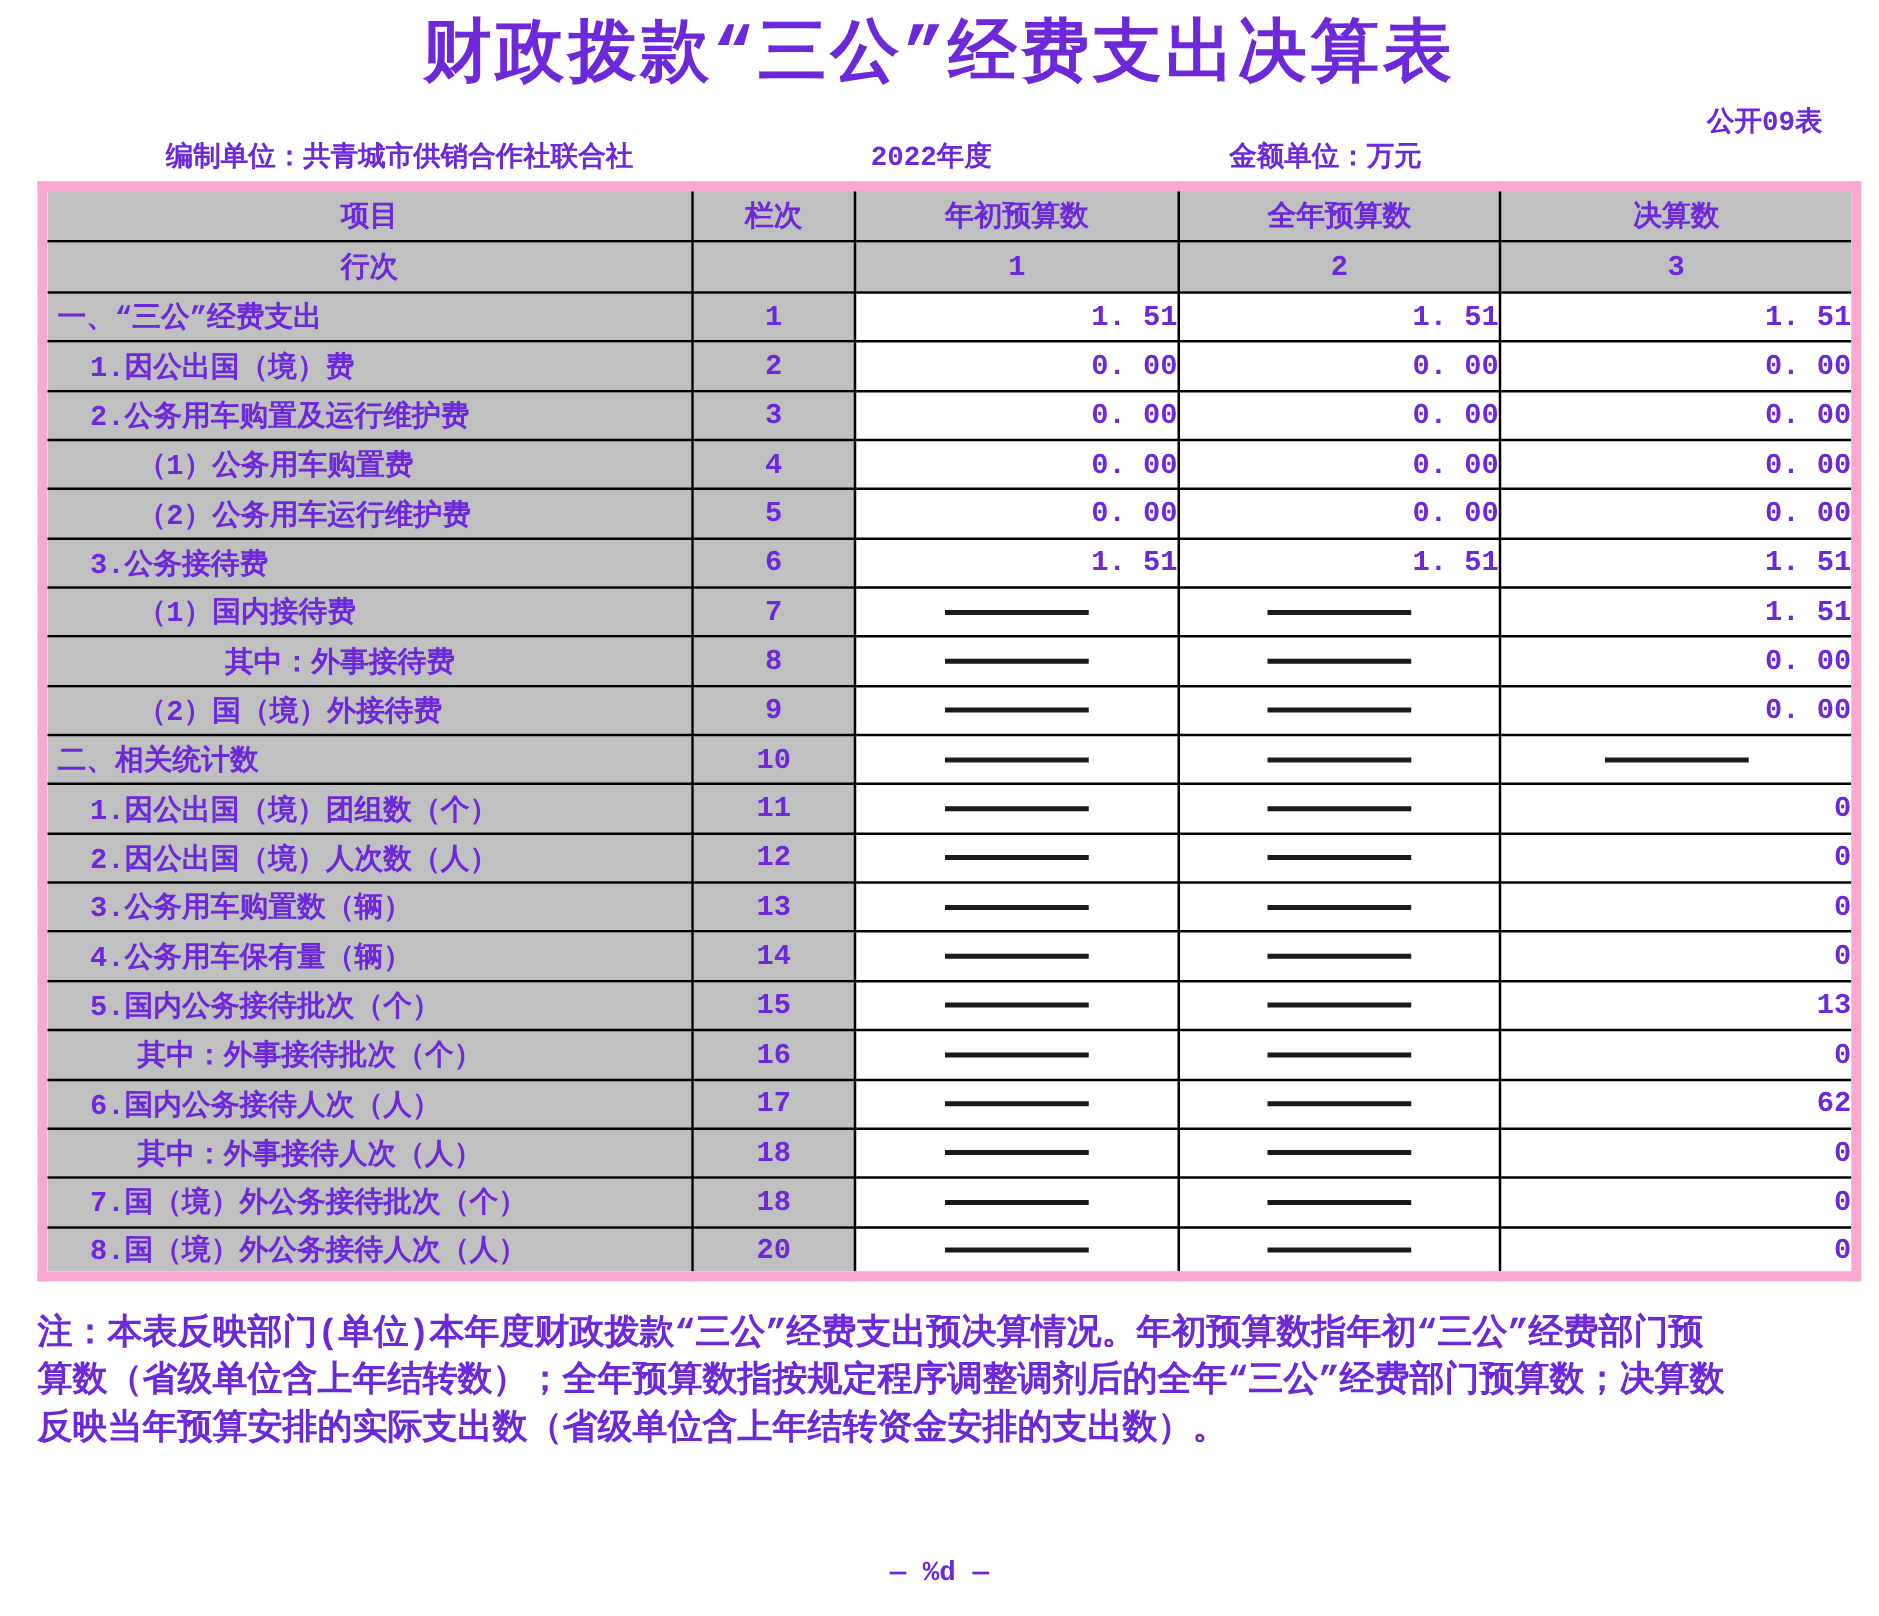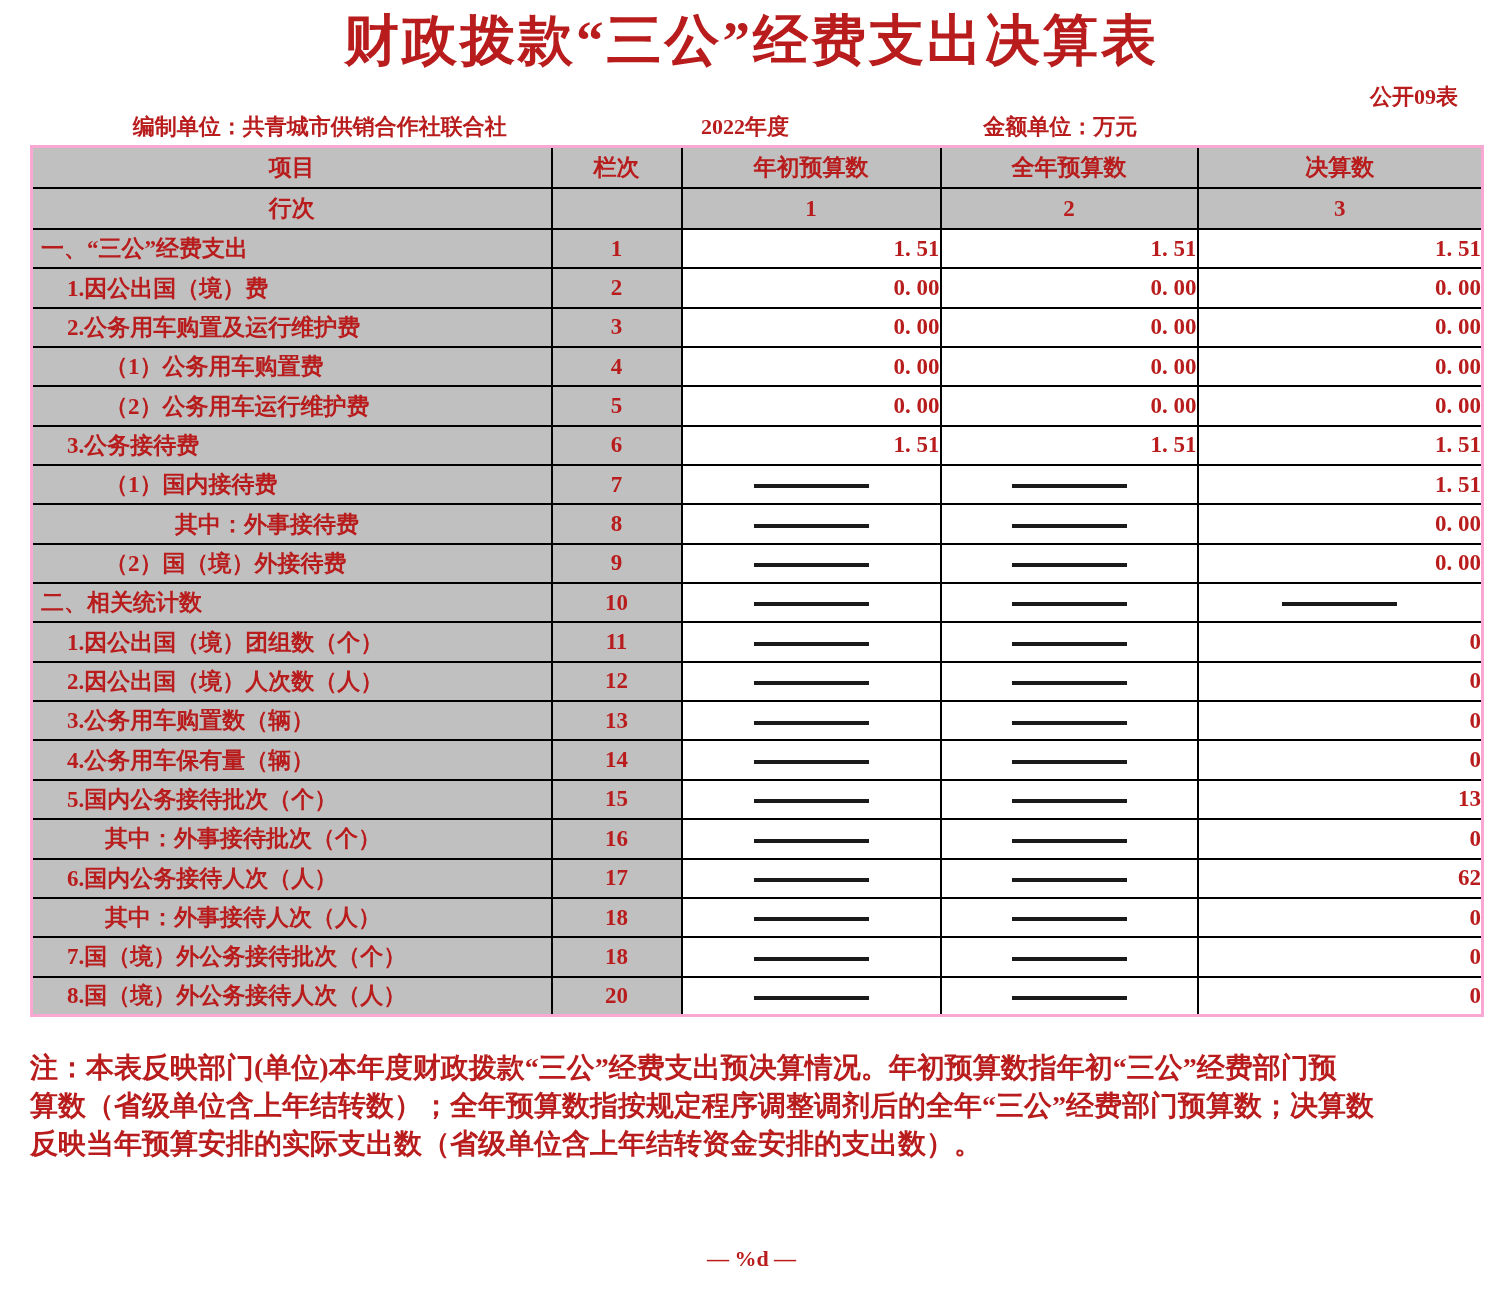--- a/index.html
+++ b/index.html
@@ -1,53 +1,53 @@
 <!DOCTYPE html>
 <html><head>
 <meta charset="utf-8">
 <style>
   html,body{margin:0;padding:0;background:#fff;}
   .page{
     position:relative;width:1503px;height:1293px;background:#fff;overflow:hidden;
-    font-family:Liberation Serif, serif;font-weight:bold;color:#b91c1c;
+    font-family:Liberation Mono, monospace;font-weight:bold;color:#6d28d9;
   }
   .title{
     position:absolute;top:4px;left:0;width:100%;text-align:center;
     font-size:55px;letter-spacing:3px;margin:0;font-weight:bold;
   }
   .form-code{
     position:absolute;top:82px;right:45px;font-size:22px;
   }
   .meta-row{
     position:absolute;top:112px;left:30px;width:1430px;
     display:flex;font-size:22px;line-height:30px;
   }
   .meta-row .left{flex:1;text-align:right;}
   .meta-row .center{flex:1;text-align:center;}
   .meta-row .right{flex:1;text-align:left;}
   table.main{
     position:absolute;left:30px;top:145px;width:1451px;
     border-collapse:collapse;table-layout:fixed;
-    border:3px solid #f9a8d4;
+    border:8px solid #f9a8d4;
   }
   table.main th, table.main td{
     border:2px solid #000;padding:0;vertical-align:middle;
     font-size:23px;font-weight:bold;overflow:hidden;white-space:nowrap;
   }
   table.main thead th{
     background:#c0c0c0;text-align:center;height:39px;
   }
   table.main tbody tr{height:39.35px;}
   td.item{background:#c0c0c0;text-align:left;}
   td.item.lvl0{padding-left:8px;}
   td.item.lvl1{padding-left:34px;}
   td.item.lvl2{padding-left:72px;}
   td.item.lvl3{padding-left:142px;}
   td.lineno{background:#c0c0c0;text-align:center;}
-  td.val{background:#fff;text-align:right;padding-right:14px;border-radius:18px;}
+  td.val{background:#fff;text-align:right;padding-right:14px;}
   td.val.empty{text-align:center;padding-right:0;}
   .dash{display:inline-block;width:115px;height:0;border-top:4px solid #1a1a1a;vertical-align:middle;}
   .note{
     position:absolute;left:30px;top:1049px;width:1455px;
     font-size:28px;line-height:38px;font-weight:bold;
   }
   .note div{white-space:nowrap;}
   .footer{
     position:absolute;top:1246px;left:0;width:100%;text-align:center;
     font-size:22px;font-weight:bold;

